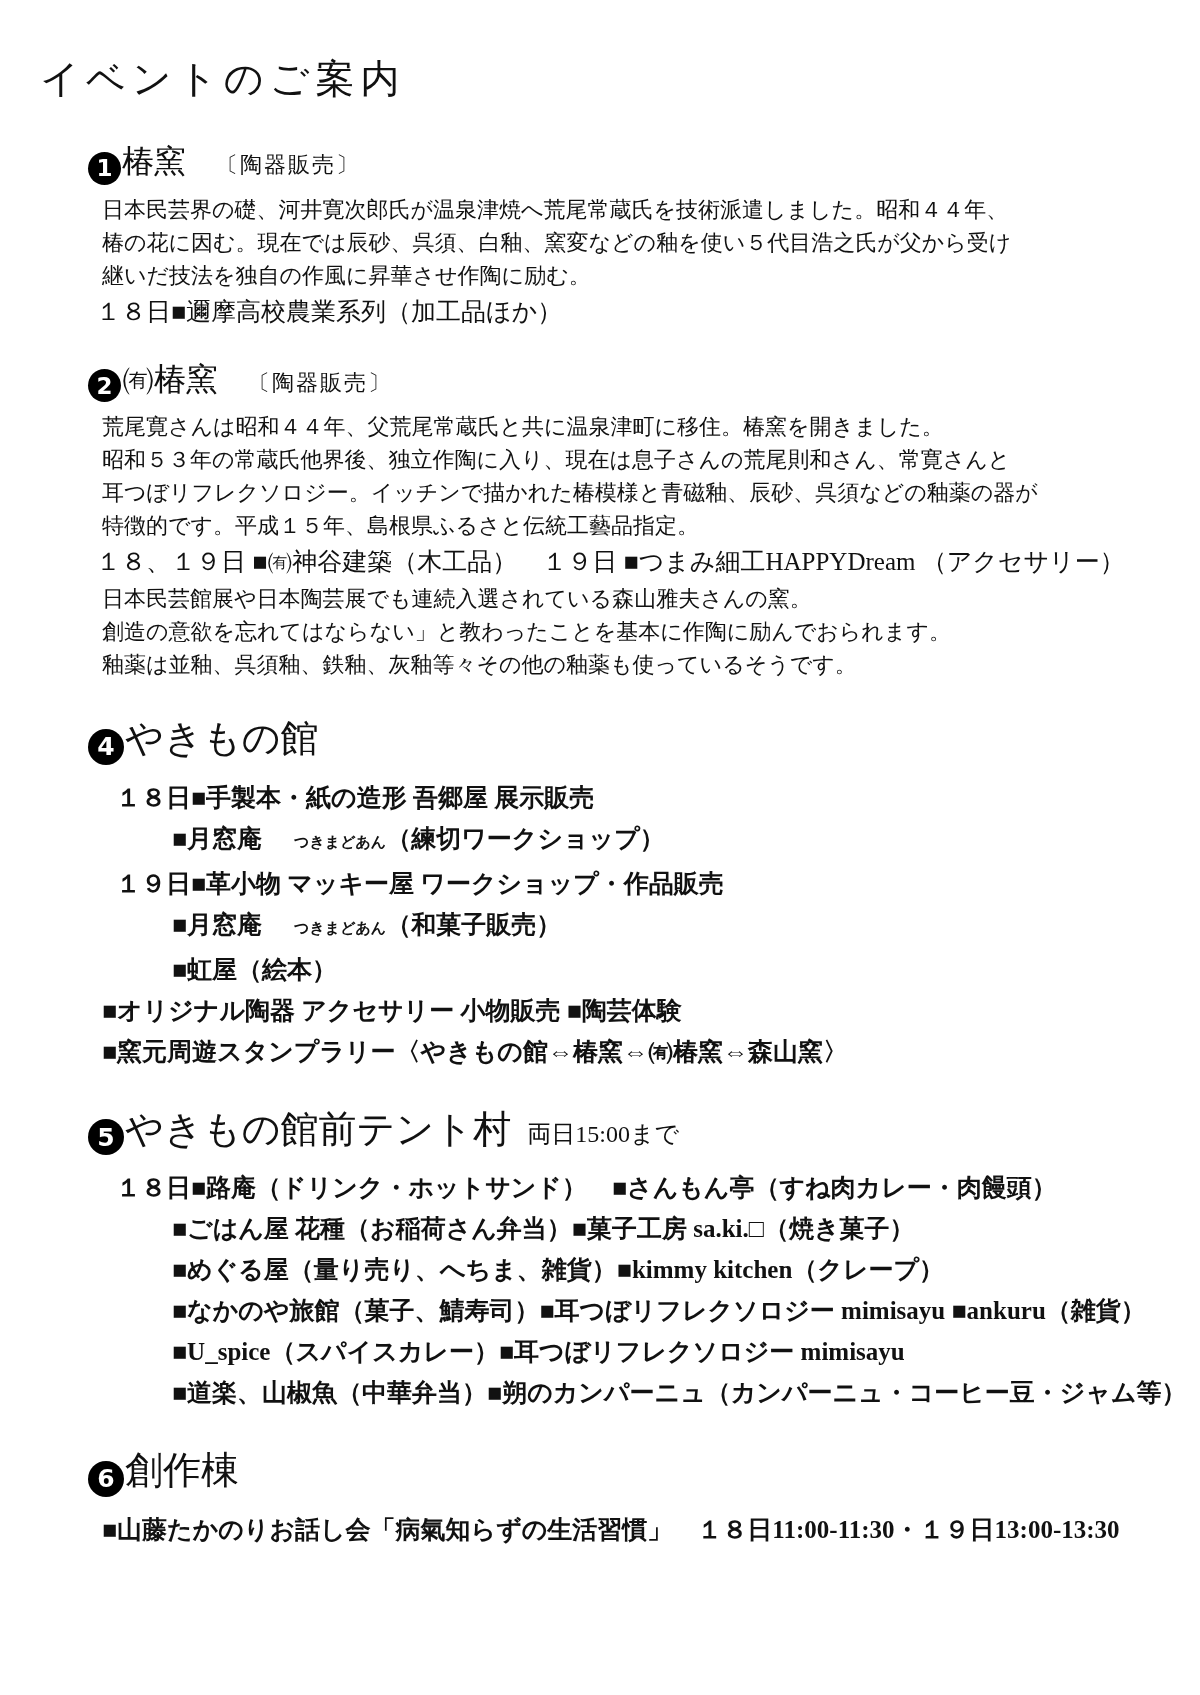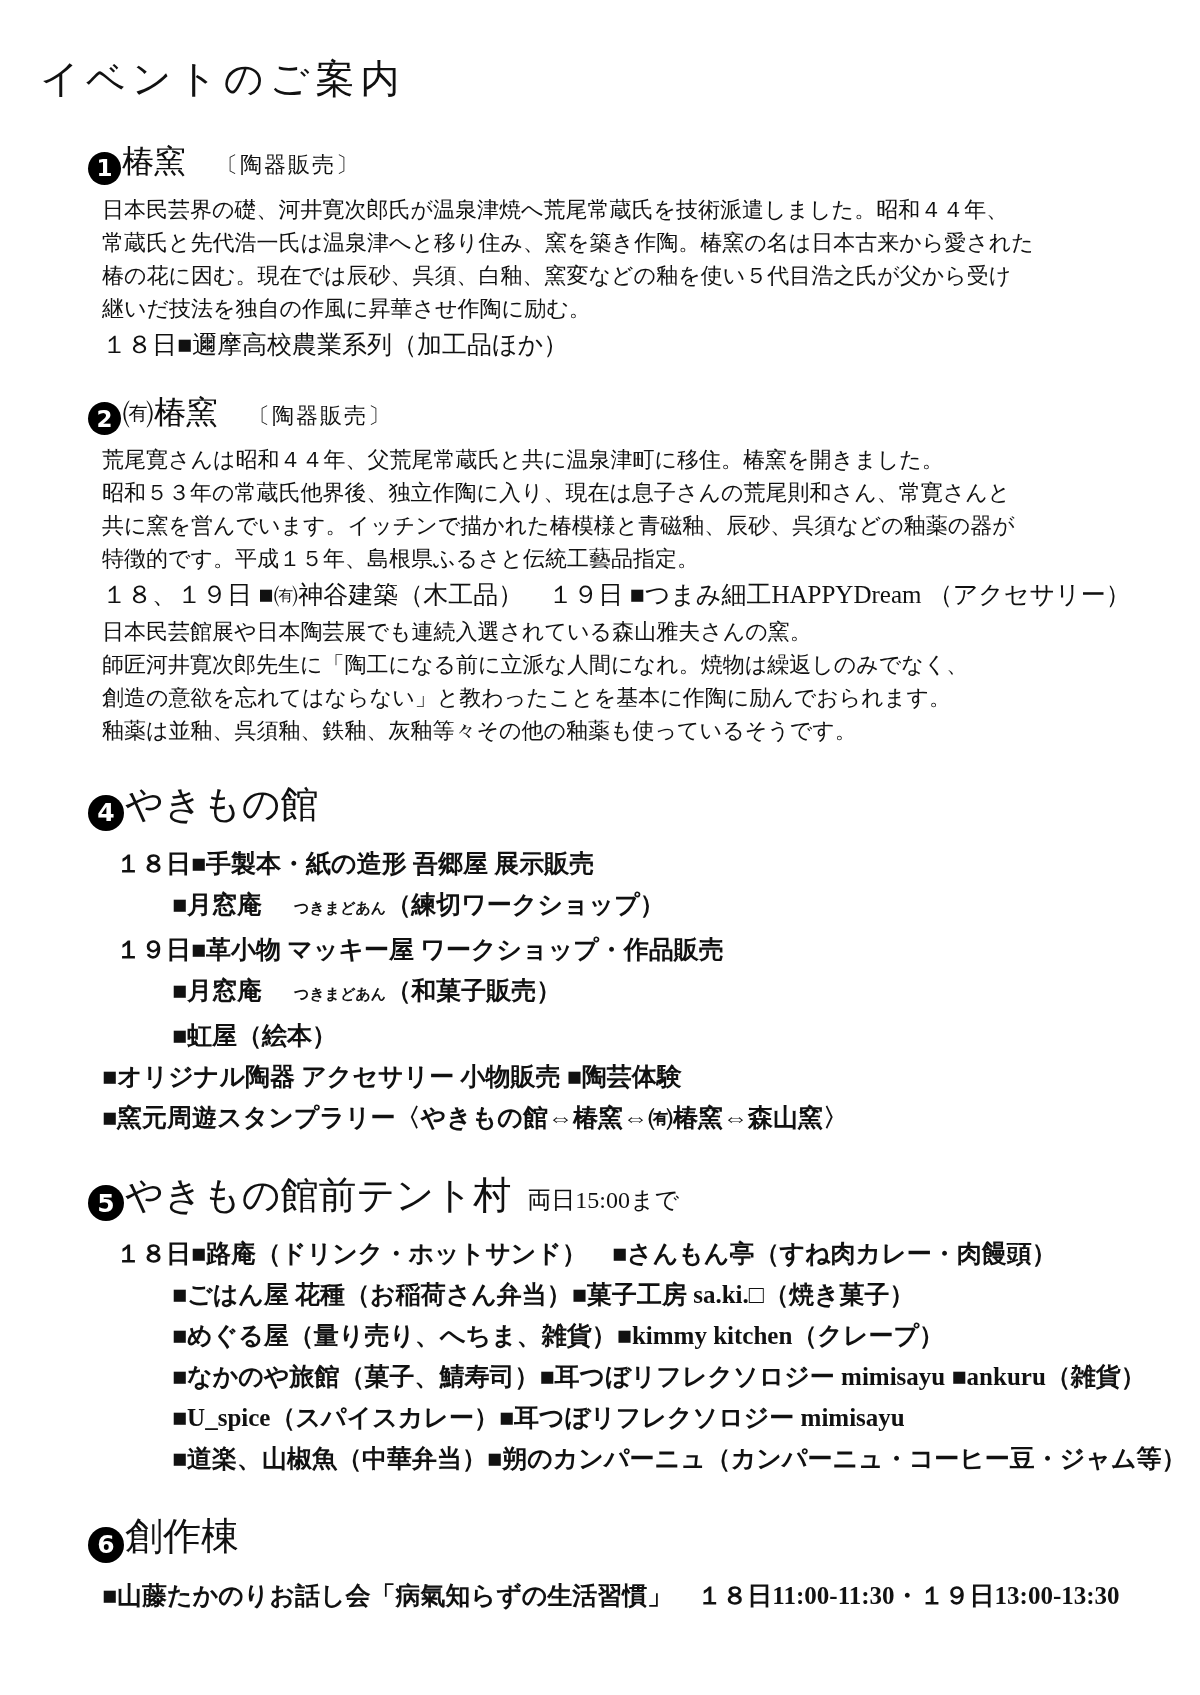--- a/index.html
+++ b/index.html
@@ -51,21 +51,21 @@
   .note{font-size:24px;margin-left:16px;}
   .bline{
     font-size:22px;
     line-height:33px;
     margin-left:14px;
     white-space:nowrap;
   }
   .sched{
     font-size:25px;
     line-height:40px;
-    margin-left:14px;
+    margin-left:8px;
     white-space:nowrap;
   }
   .item{
     font-size:25px;
     line-height:41px;
     white-space:nowrap;
     font-weight:bold;
   }
   .ind0{margin-left:14px;}
   .ind1{margin-left:28px;}
@@ -77,40 +77,38 @@
 
 <div class="page">
 
   <h1 class="doc-title">イベントのご案内</h1>
 
   <section>
     <div class="sec-head">
       <span class="num">1</span><span>椿窯</span><span class="tag">〔陶器販売〕</span>
     </div>
     <div class="bline">日本民芸界の礎、河井寛次郎氏が温泉津焼へ荒尾常蔵氏を技術派遣しました。昭和４４年、</div>
-    <div class="bline">常蔵氏と先代浩一氏は温泉津へと移り住み、窯を築き作陶。椿窯の名は日本古来から愛された</div>
     <div class="bline">椿の花に因む。現在では辰砂、呉須、白釉、窯変などの釉を使い５代目浩之氏が父から受け</div>
     <div class="bline">継いだ技法を独自の作風に昇華させ作陶に励む。</div>
     <div class="sched">１８日■邇摩高校農業系列（加工品ほか）</div>
   </section>
 
   <section>
     <div class="sec-head">
       <span class="num">2</span><span>㈲椿窯</span><span class="tag">〔陶器販売〕</span>
     </div>
     <div class="bline">荒尾寛さんは昭和４４年、父荒尾常蔵氏と共に温泉津町に移住。椿窯を開きました。</div>
     <div class="bline">昭和５３年の常蔵氏他界後、独立作陶に入り、現在は息子さんの荒尾則和さん、常寛さんと</div>
-    <div class="bline">共に窯を営んでいます。イッチンで描かれた椿模様と青磁釉、辰砂、呉須などの釉薬の器が</div>
+    <div class="bline">耳つぼリフレクソロジー。イッチンで描かれた椿模様と青磁釉、辰砂、呉須などの釉薬の器が</div>
     <div class="bline">特徴的です。平成１５年、島根県ふるさと伝統工藝品指定。</div>
     <div class="sched">１８、１９日 ■㈲神谷建築（木工品）　１９日 ■つまみ細工HAPPYDream （アクセサリー）</div>
   </section>
 
   <section>
     <div class="bline">日本民芸館展や日本陶芸展でも連続入選されている森山雅夫さんの窯。</div>
-    <div class="bline">師匠河井寛次郎先生に「陶工になる前に立派な人間になれ。焼物は繰返しのみでなく、</div>
     <div class="bline">創造の意欲を忘れてはならない」と教わったことを基本に作陶に励んでおられます。</div>
     <div class="bline">釉薬は並釉、呉須釉、鉄釉、灰釉等々その他の釉薬も使っているそうです。</div>
   </section>
 
   <section>
     <div class="sec-head sec-head--big">
       <span class="num">4</span><span>やきもの館</span>
     </div>
     <div class="item ind1">１８日■手製本・紙の造形 吾郷屋 展示販売</div>
     <div class="item ind2"><span>■月窓庵</span><span class="furi">つきまどあん</span><span>（練切ワークショップ）</span></div>

